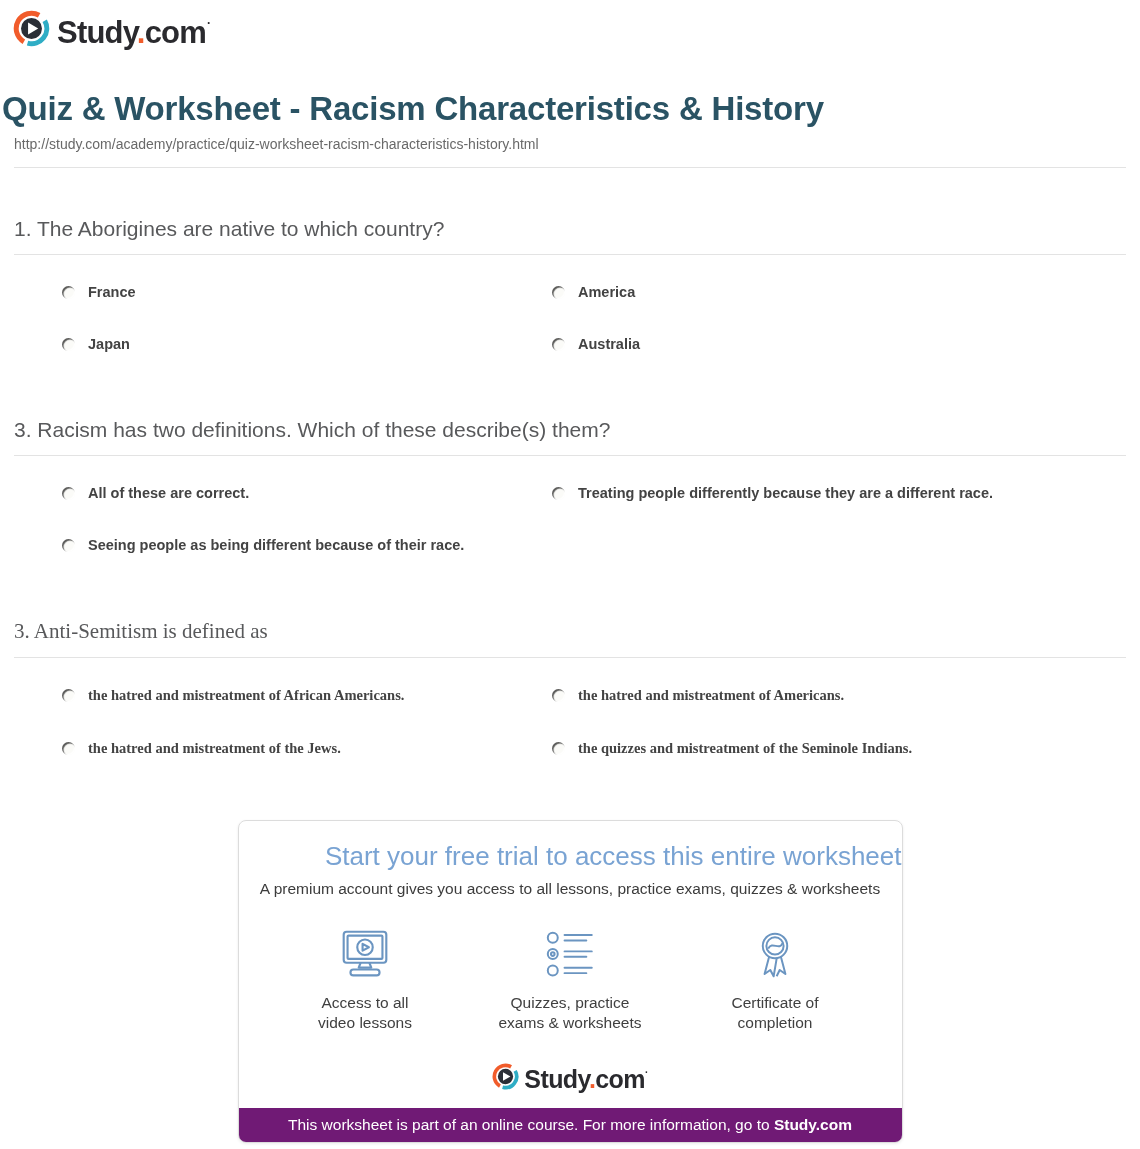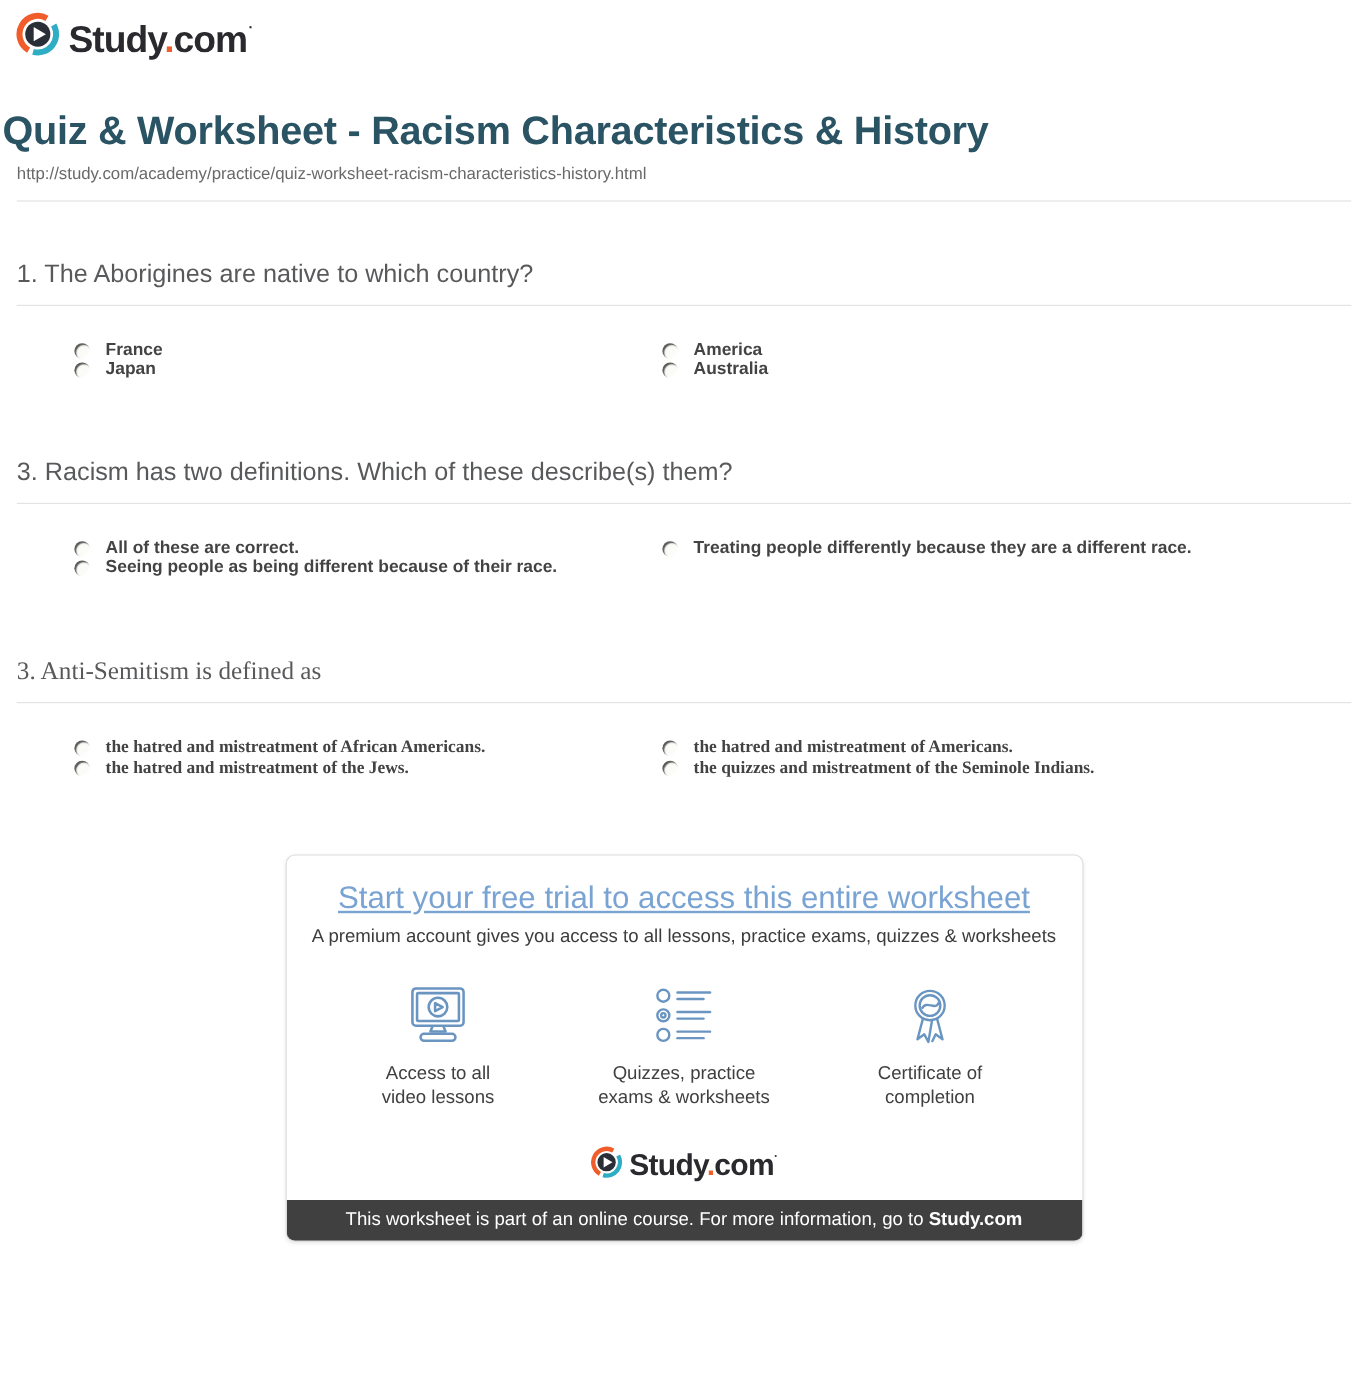--- a/index.html
+++ b/index.html
@@ -17,49 +17,49 @@
   .logo-text .tm { font-size: 12px; vertical-align: 16px; color: #2a2a2e; margin-left: 1px; }
   
   .page-title { margin: 42px 14px 0 2px; font-size: 33px; font-weight: bold; color: #2a5364; letter-spacing: -0.2px; }
   .page-url { margin: 8px 14px 0 14px; font-size: 14px; color: #696969; }
   .rule { height: 0; border-top: 1px solid #e3e3e3; margin: 0 14px; }
   .rule-top { margin-top: 15px; }
   
   .question { margin-top: 49px; }
   .q-text { margin: 0 14px 0 14px; font-size: 21px; font-weight: normal; color: #58595b; }
   .q-rule { margin-top: 13px; }
-  .options { display: grid; grid-template-columns: 490px 1fr; margin: 29px 14px 0 62px; }
+  .options { display: grid; grid-template-columns: 490px 1fr; row-gap: 36px; margin: 29px 14px 0 62px; }
   .opt { display: flex; align-items: center; gap: 13px; cursor: default; }
   .radio {
     flex: 0 0 13px; width: 13px; height: 13px; border-radius: 50%;
     background: radial-gradient(circle at 62% 62%, #fbfbf8 0 50%, #e9e9e4 72%, #c4c4bf 100%);
     box-shadow: inset 1.5px 1.5px 1px rgba(40,40,40,0.75), inset -1px -1px 1px rgba(255,255,255,0.95);
   }
   .opt-label { font-size: 14.5px; font-weight: bold; color: #434343; }
   
   .card {
     width: 663px; margin: 63px auto 0 auto;
     border: 1px solid #dcdcdc; border-radius: 8px;
     box-shadow: 0 1px 3px rgba(0,0,0,0.08);
     overflow: hidden;
   }
-  .card-heading { margin-top: 20px; text-align: center; font-size: 26px; color: #79a3d3; font-weight: normal; text-decoration: underline; }
+  .card-heading { margin-top: 20px; text-align: right; font-size: 26px; color: #79a3d3; font-weight: normal; }
   .card-sub { margin-top: 8px; text-align: center; font-size: 15.5px; color: #3c3c3c; }
   .features { display: flex; padding: 0 24px; margin-top: 28px; }
   .feature { flex: 1 1 0; text-align: center; }
   .feature svg { display: block; margin: 0 auto; }
   .f-label { margin-top: 9px; font-size: 15.5px; line-height: 20px; color: #404040; }
   .card-logo { display: flex; justify-content: center; align-items: center; margin-top: 26px; }
   .card-logo .logo-icon-sm { width: 27px; height: 27px; display: block; }
   .card-logo .logo-text-sm { font-size: 25px; font-weight: bold; color: #2a2a2e; letter-spacing: -0.6px; margin-left: 5px; line-height: 27px; }
   .card-logo .dot { color: #f15c2b; }
   .card-logo .tm { font-size: 10px; vertical-align: 12px; }
   .card-banner {
     margin-top: 15px; height: 34px; line-height: 34px;
-    background: #404040; color: #ffffff; text-align: center; font-size: 15.5px;
+    background: #701a75; color: #ffffff; text-align: center; font-size: 15.5px;
   }
   .card-banner b { font-weight: bold; cursor: pointer; }
 </style>
 </head>
 <body>
 
 <div class="logo-row">
   <svg class="logo-icon" viewBox="0 0 40 40">
     <path d="M28.25 5.7 A16.5 16.5 0 0 0 11.75 34.3" fill="none" stroke="#F15C2B" stroke-width="5.4"></path>
     <path d="M34.3 11.75 A16.5 16.5 0 0 1 15.7 35.9" fill="none" stroke="#2FADC5" stroke-width="5.4"></path>

